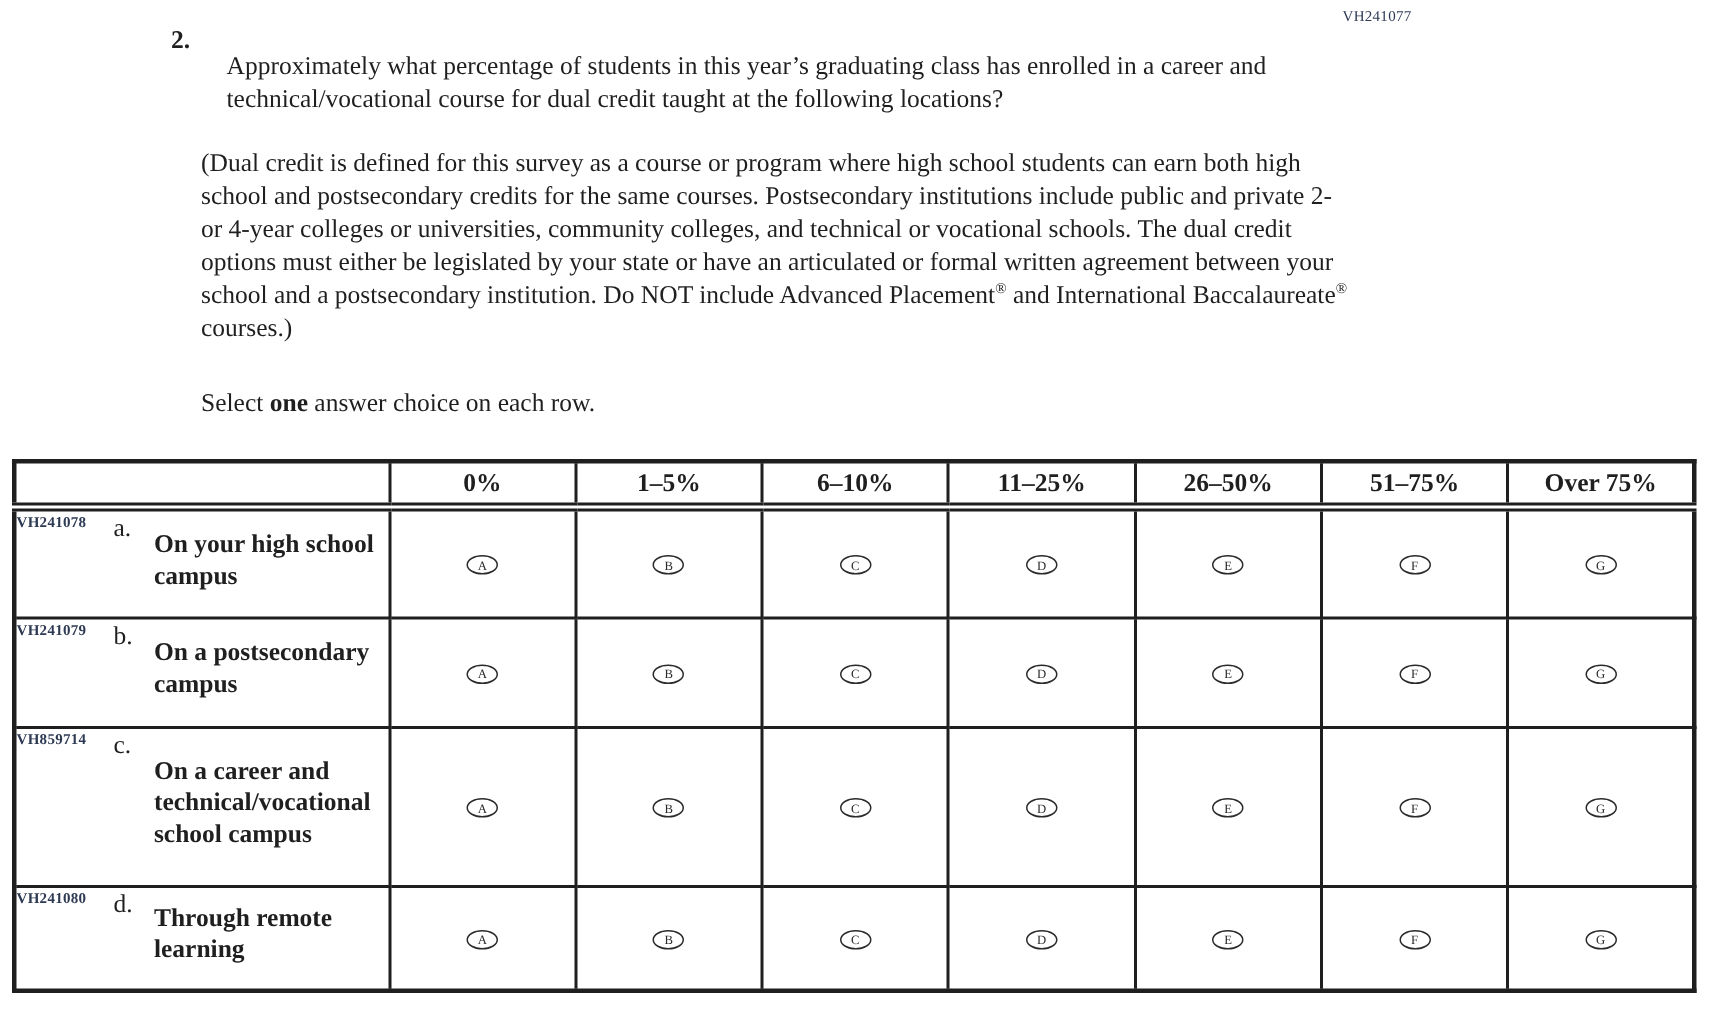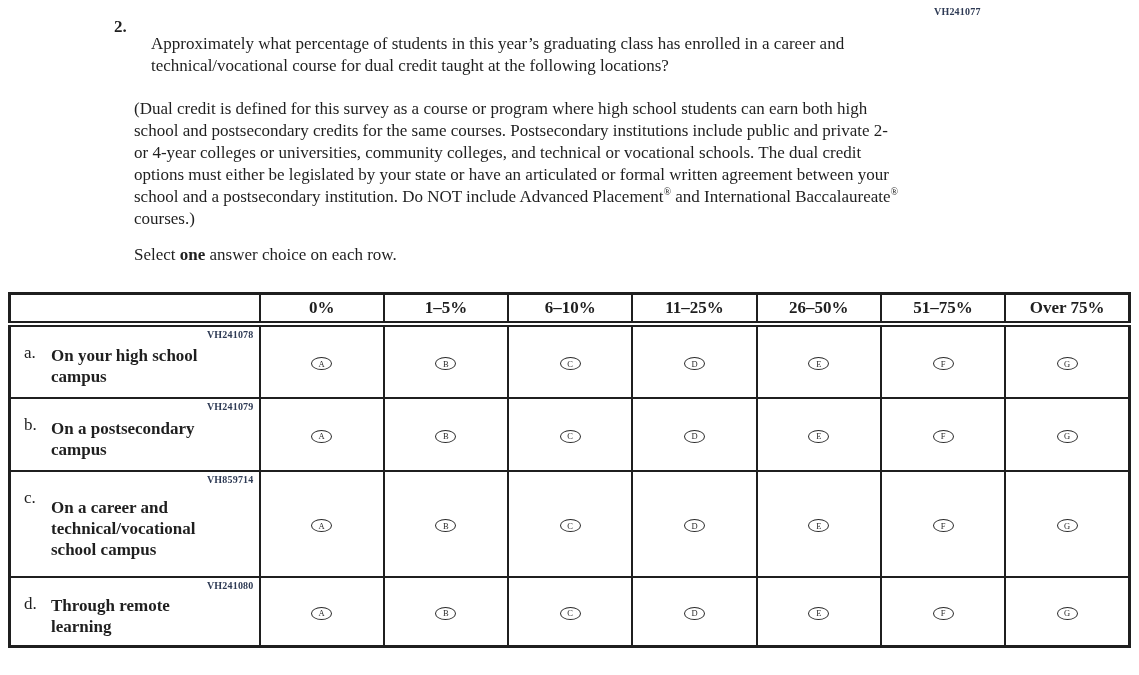--- a/index.html
+++ b/index.html
@@ -7,23 +7,23 @@
   body {
     width: 1139px; height: 675px;
     background: #ffffff;
     color: #1f1f1f;
     font-family: "Liberation Serif", "DejaVu Serif", serif;
     overflow: hidden;
     position: relative;
   }
   .vh-code-top {
     position: absolute;
-    left: 934px; top: 6px;
+    left: 895px; top: 6px;
     font-size: 10px;
-    font-weight: bold;
+    font-weight: normal;
     color: #2e3a54;
     letter-spacing: 0.2px;
   }
   .content { padding: 16px 0 0 114px; }
   .q-line { display: flex; }
   .q-num {
     width: 20px;
     font-weight: bold;
     font-size: 17px;
     line-height: 22px;
@@ -40,21 +40,21 @@
     width: 770px;
     font-size: 17px;
     line-height: 22px;
   }
   .definition sup {
     font-size: 10px;
     line-height: 0;
     vertical-align: super;
   }
   .select-line {
-    margin: 14px 0 0 20px;
+    margin: 28px 0 0 20px;
     font-size: 17px;
     line-height: 22px;
   }
   .select-line strong { font-weight: bold; }
 
   table.matrix {
     border-collapse: collapse;
     table-layout: fixed;
     width: 1123px;
     margin: 26px 0 0 8px;
@@ -70,21 +70,21 @@
     font-weight: bold;
     text-align: center;
     border-bottom: 6px double #1f1f1f;
   }
   td.label-cell {
     vertical-align: top;
     padding: 0;
   }
   .label-cell-inner {
     display: flex;
-    flex-direction: column;
+    flex-direction: row;
     height: 100%;
   }
   .cell-code {
     text-align: right;
     padding: 2px 5px 0 0;
     font-size: 10px;
     font-weight: bold;
     color: #2e3a54;
     letter-spacing: 0.2px;
     height: 15px;

